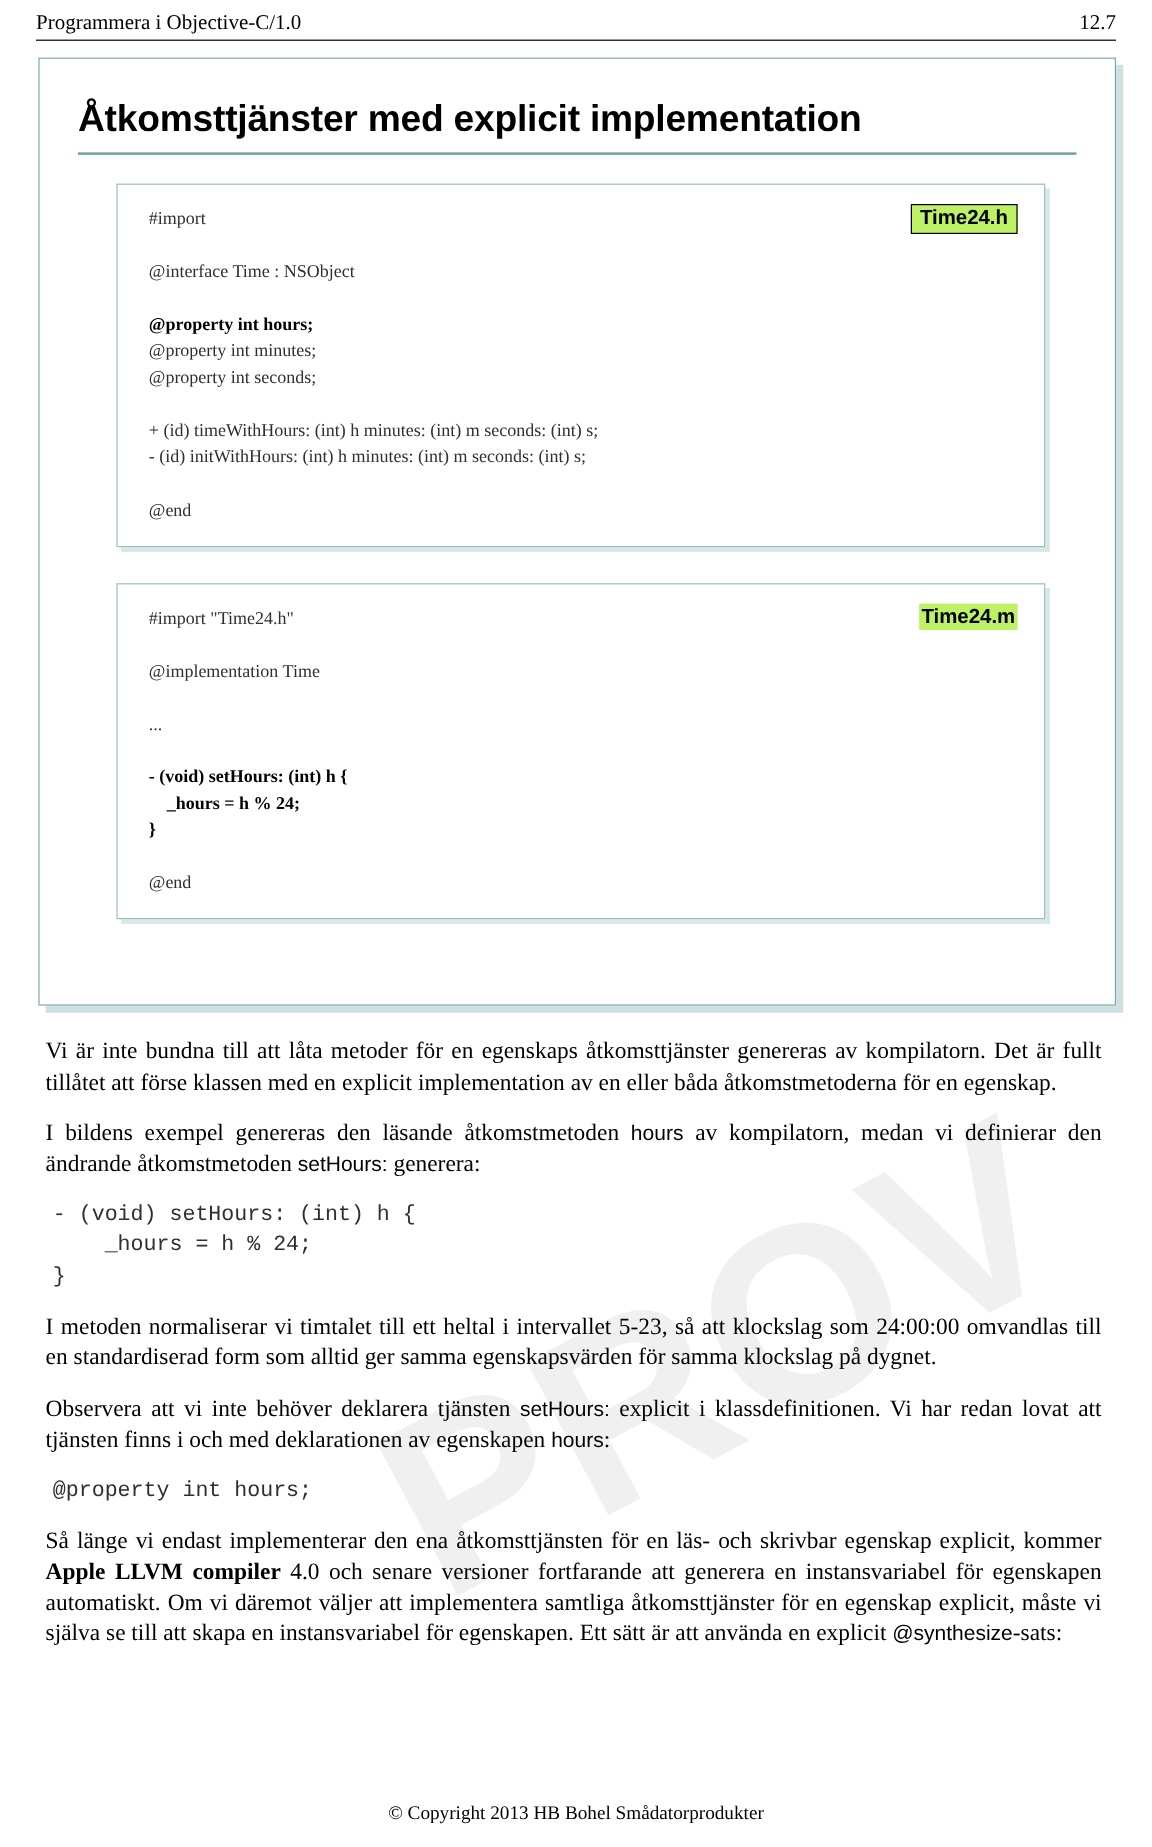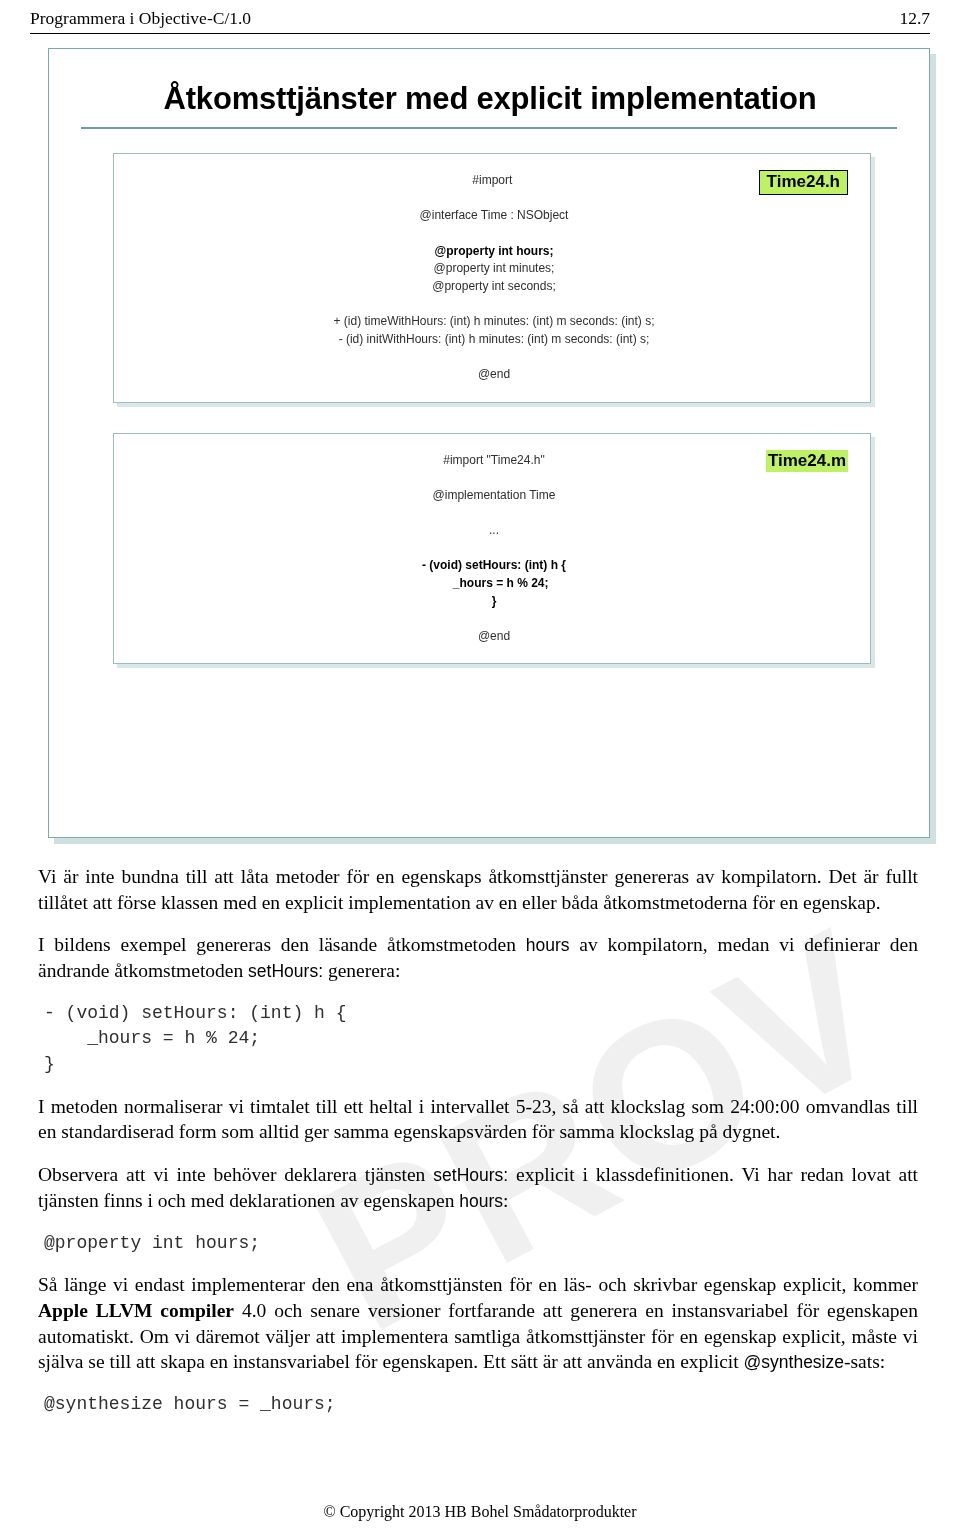--- a/index.html
+++ b/index.html
@@ -32,23 +32,22 @@
     padding: 8px 2px 4px 2px;
   }
   .header-rule {
     border-bottom: 1px solid #000;
     margin: 0 2px;
   }
   
   .slide-shadow {
     position: relative;
     margin-top: 14px;
-    margin-left: 20px;
+    margin-left: 4px;
     margin-right: 2px;
-    text-align: center;
   }
   .slide {
     position: relative;
     border: 1px solid #7fa8a8;
     background: #ffffff;
     box-shadow: 6px 6px 0 0 #cfe0e0;
     padding: 26px 30px 34px 30px;
     box-sizing: border-box;
     height: 790px;
   }
@@ -71,22 +70,22 @@
     box-shadow: 4px 4px 0 0 #d8e8e8;
     margin: 0 28px 0 34px;
     padding: 18px 22px 18px 26px;
     box-sizing: border-box;
   }
   .codebox + .codebox {
     margin-top: 30px;
   }
   pre.code {
     margin: 0;
-    font-family: Liberation Sans, sans-serif;
-    font-size: 12px;
+    font-family: Liberation Serif, serif;
+    font-size: 15px;
     line-height: 1.47;
     color: #2f2f2f;
     white-space: pre;
   }
   pre.code b {
     font-weight: bold;
     color: #000;
   }
   .filetag {
     position: absolute;
@@ -218,17 +217,16 @@
 }</pre>
 
     <p>I metoden normaliserar vi timtalet till ett heltal i intervallet 5-23, så att klockslag som 24:00:00 omvandlas till en standardiserad form som alltid ger samma egenskapsvärden för samma klockslag på dygnet.</p>
 
     <p><span>Observera att vi inte behöver deklarera tjänsten </span><span class="mono">setHours:</span><span> explicit i klassdefinitionen. Vi har redan lovat att tjänsten finns i och med deklarationen av egenskapen </span><span class="mono">hours</span><span>:</span></p>
 
     <pre class="bodycode">@property int hours;</pre>
 
     <p><span>Så länge vi endast implementerar den ena åtkomsttjänsten för en läs- och skrivbar egenskap explicit, kommer </span><span class="bold">Apple LLVM compiler</span><span> 4.0 och senare versioner fortfarande att generera en instansvariabel för egenskapen automatiskt. Om vi däremot väljer att implementera samtliga åtkomsttjänster för en egenskap explicit, måste vi själva se till att skapa en instansvariabel för egenskapen. Ett sätt är att använda en explicit </span><span class="mono">@synthesize</span><span>-sats:</span></p>
 
-    <pre class="bodycode">@synthesize hours = _hours;</pre>
   </div>
 
   <div class="footer">© Copyright 2013 HB Bohel Smådatorprodukter</div>
 </div>
 
 </body></html>

